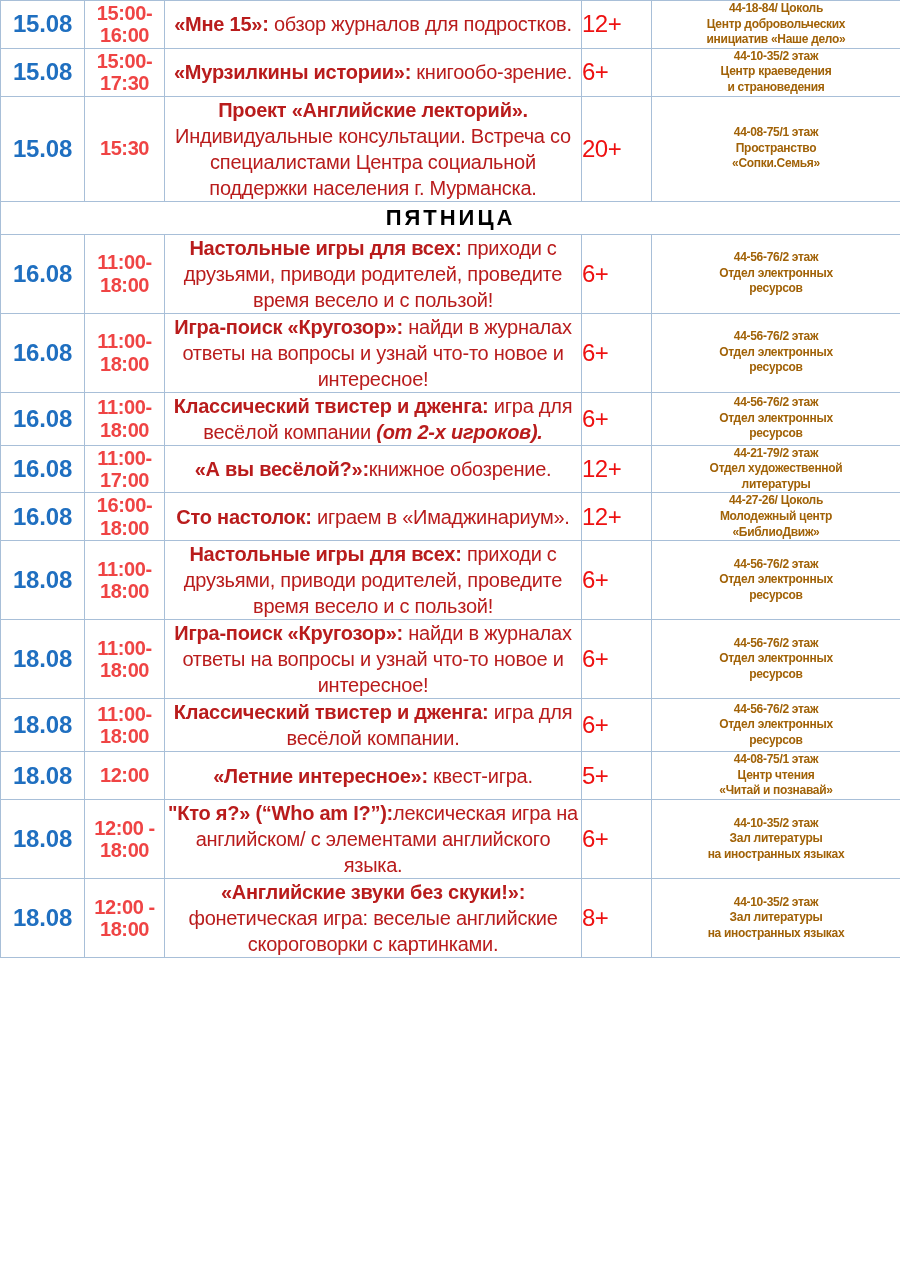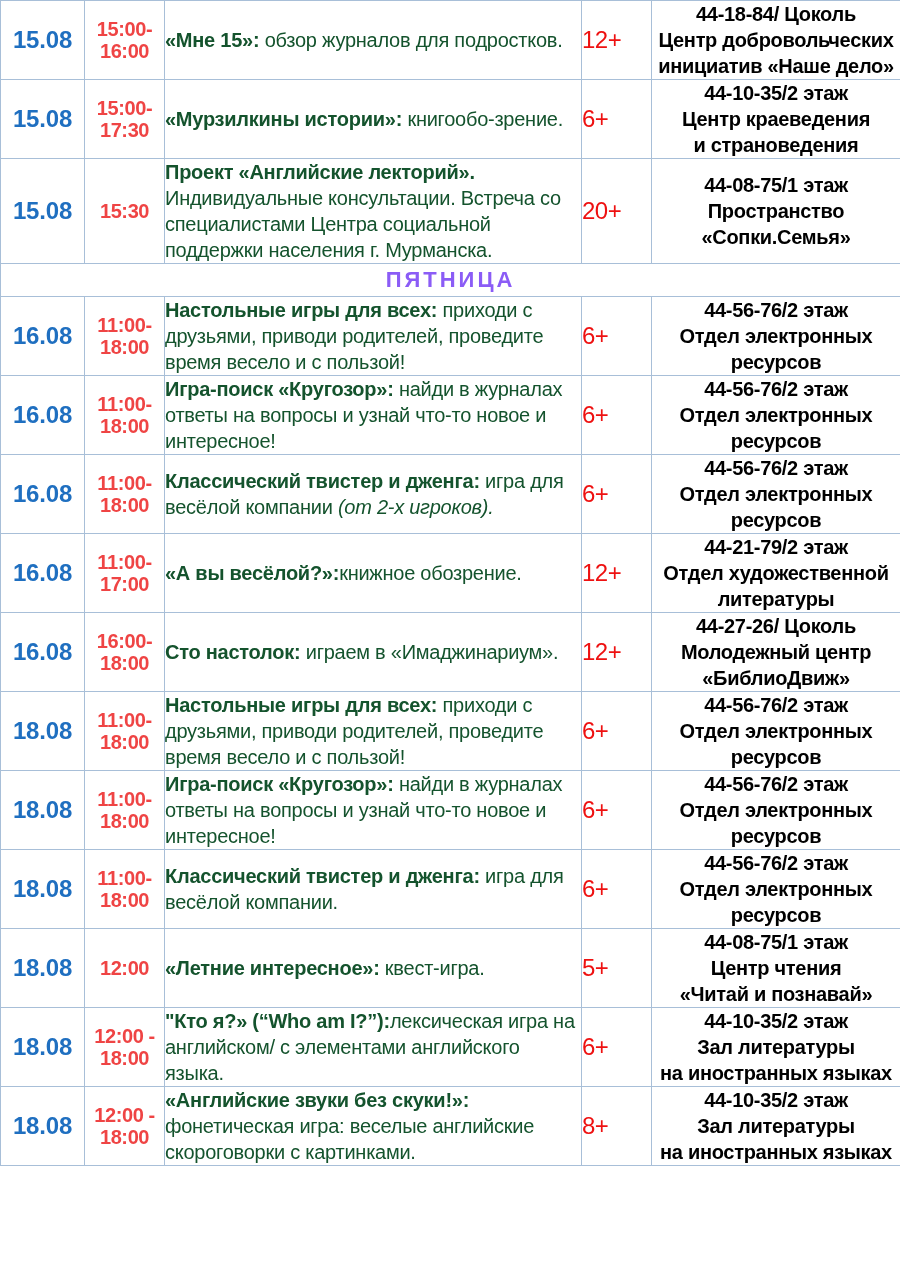--- a/index.html
+++ b/index.html
@@ -53,64 +53,64 @@
     text-align: center;
     vertical-align: top;
     padding-top: 5px;
     line-height: 1.12;
     letter-spacing: -0.4px;
     white-space: pre-line;
   }
 
   
   .desc {
-    color: #14532d;
+    color: #b91c1c;
     font-size: 20px;
     line-height: 1.30;
-    text-align: left;
+    text-align: center;
     vertical-align: top;
     padding: 4px 6px 4px 8px;
     letter-spacing: -0.25px;
   }
   .desc .ttl { font-weight: bold; }
-  .desc .ital { font-style: italic; font-weight: normal; }
+  .desc .ital { font-style: italic; font-weight: bold; }
 
   
   .age {
     color: #ee1111;
     font-weight: normal;
     font-size: 24px;
     text-align: left;
     vertical-align: middle;
     letter-spacing: -0.5px;
   }
 
   
   .place {
-    color: #000000;
-    font-weight: bold;
-    font-size: 20px;
+    color: #a16207;
+    font-weight: bold;
+    font-size: 12px;
     line-height: 1.30;
     text-align: center;
     vertical-align: middle;
     padding: 3px 6px;
     letter-spacing: -0.3px;
     white-space: pre-line;
   }
 
   
   .dayhead td {
     background: #ffff9e;
     border-left: 1px solid #a8bfd8;
     border-right: 1px solid #a8bfd8;
     border-top: 1px solid #a8bfd8;
     border-bottom: 1px solid #a8bfd8;
     text-align: center;
     vertical-align: middle;
-    color: #8b5cf6;
+    color: #000000;
     font-weight: bold;
     font-size: 22px;
     letter-spacing: 3px;
     height: 32px;
     padding: 0;
   }
 </style>
 </head>
 <body>
 

